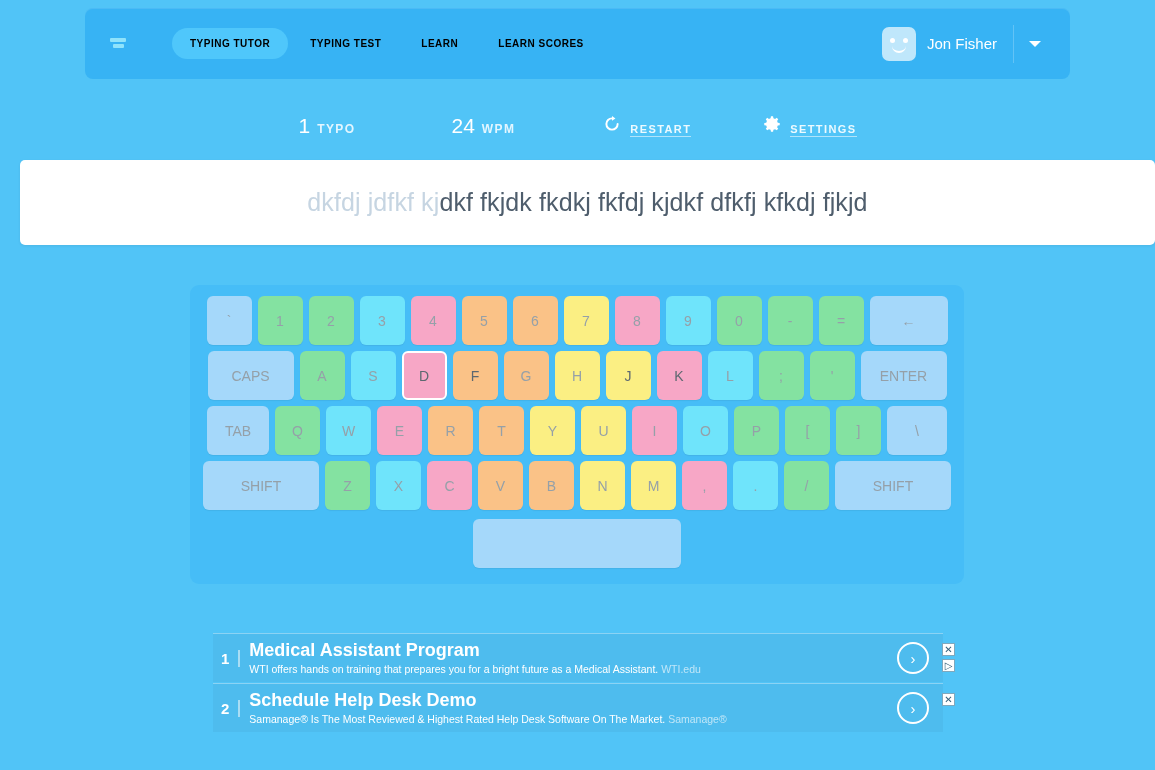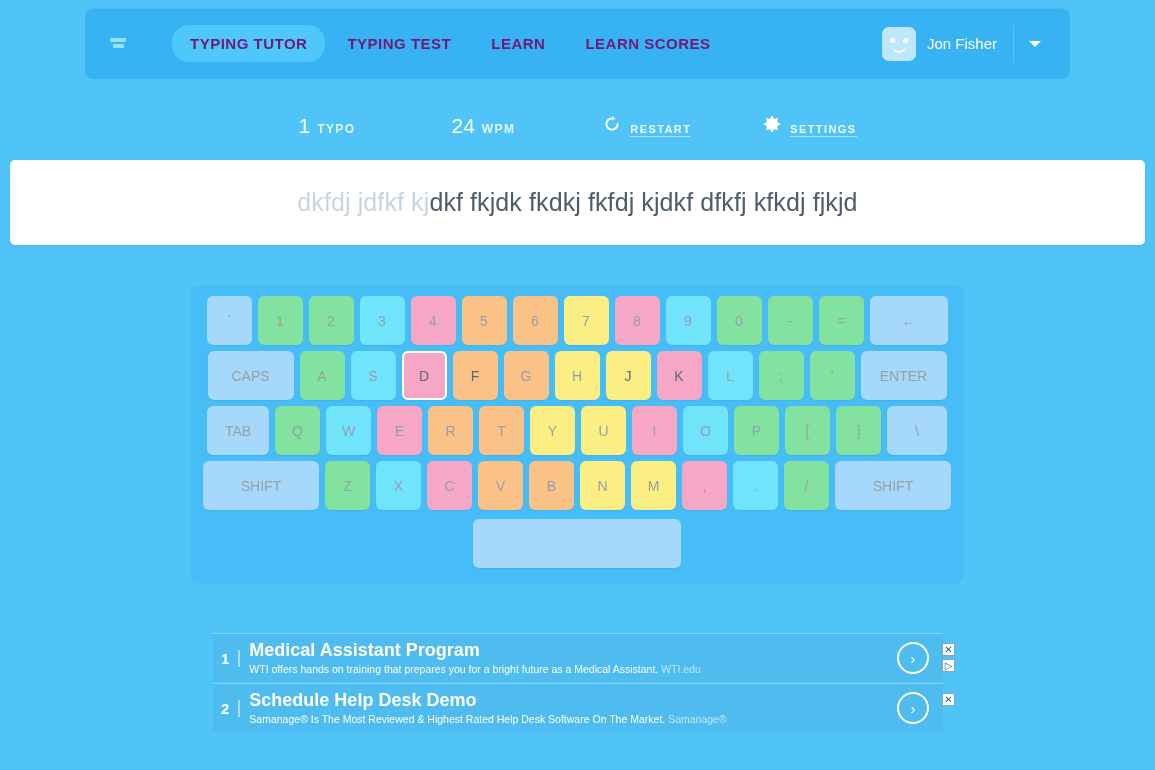--- a/index.html
+++ b/index.html
@@ -33,21 +33,21 @@
     background: #8fe3fb;
   }
   .logo-mark i:nth-child(1){ top: 2px; left: 2px; width: 16px; }
   .logo-mark i:nth-child(2){ top: 8px; left: 5px; width: 11px; }
   .logo-text {
     color: #ffffff; font-size: 25px; font-weight: bold;
     font-style: italic; letter-spacing: -0.4px;
   }
   .nav { display: flex; align-items: center; gap: 4px; }
   .nav-item {
-    color: #701a75; font-size: 15px; font-weight: bold;
+    color: #000000; font-size: 10px; font-weight: bold;
     letter-spacing: 0.5px; padding: 10px 18px;
     border-radius: 17px; cursor: pointer; white-space: nowrap;
   }
   .nav-item.active { background: #4fc7fb; }
   .user-zone {
     margin-left: auto; display: flex; align-items: center;
     height: 100%; padding-right: 14px;
   }
   .avatar {
     width: 34px; height: 34px; border-radius: 7px;
@@ -96,21 +96,21 @@
   .stat.s4 { cursor: pointer; }
   .act-lbl {
     color: #ecfaff; font-size: 11px; font-weight: bold;
     letter-spacing: 1.4px; margin-left: 9px;
     border-bottom: 1px solid rgba(255,255,255,0.55); padding-bottom: 1px;
   }
   .ico { width: 18px; height: 18px; display: block; }
 
   
   .text-panel {
-    position: absolute; left: 10px; top: 160px;
+    position: absolute; left: 20px; top: 160px;
     width: 1135px; height: 85px;
     background: #ffffff; border-radius: 5px;
     display: flex; align-items: center; justify-content: center;
     box-shadow: 0 1px 3px rgba(0,0,0,0.07);
   }
   .typing-line { font-size: 25px; letter-spacing: 0.1px; white-space: nowrap; }
   .typed { color: #c6d5e2; }
   .remaining { color: #4e5d6c; }
 
   

